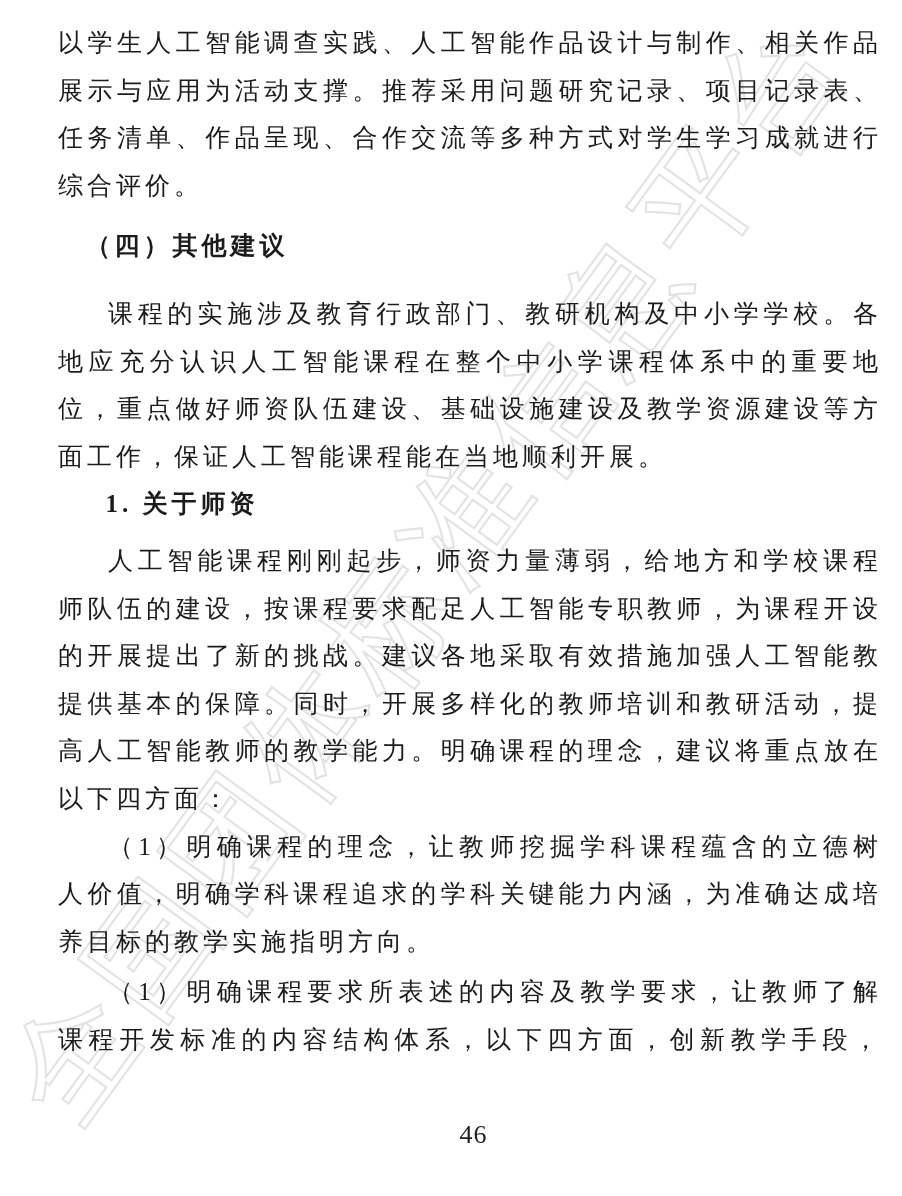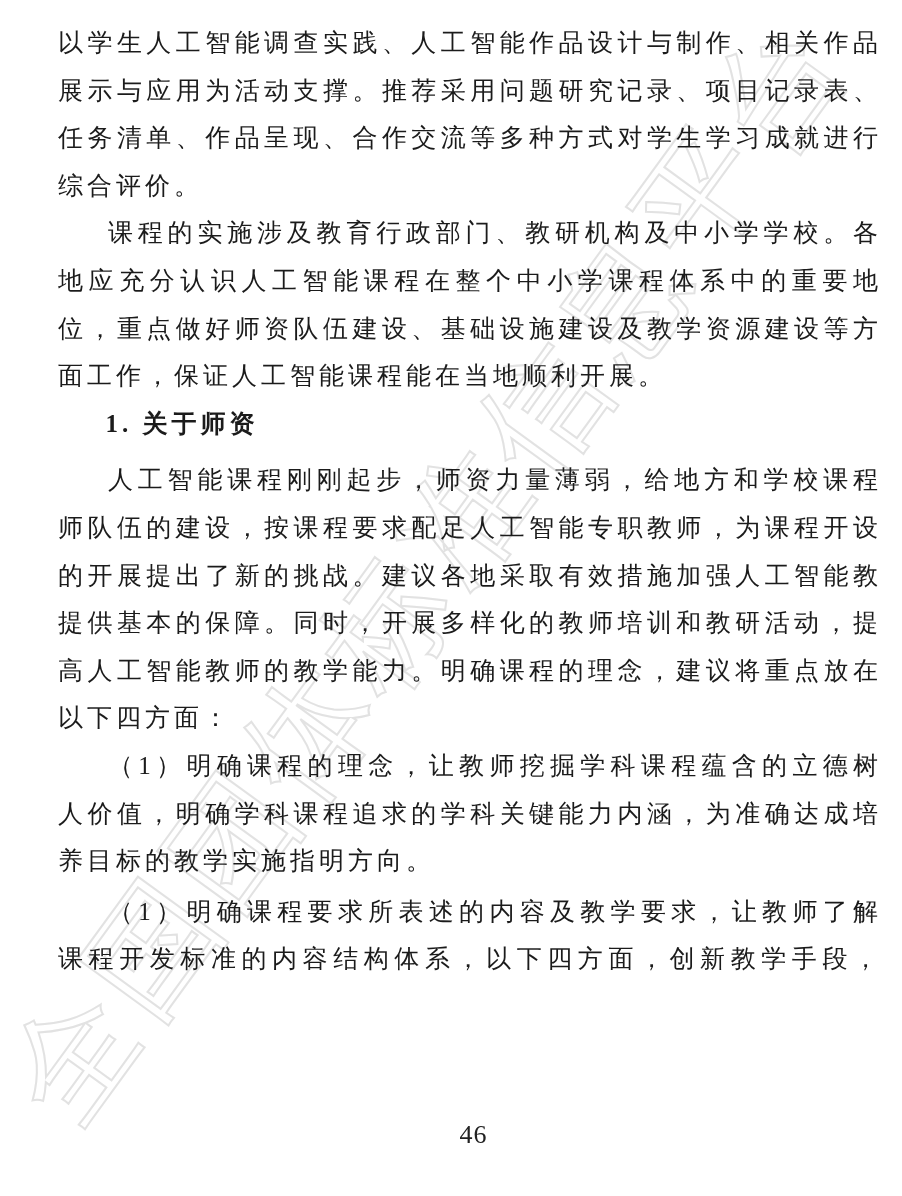--- a/index.html
+++ b/index.html
@@ -93,20 +93,21 @@
 
   <div class="watermark">全国团体标准信息平台</div>
 
   <main class="textblock">
 
     <div class="line j">以学生人工智能调查实践、人工智能作品设计与制作、相关作品</div>
     <div class="line j">展示与应用为活动支撑。推荐采用问题研究记录、项目记录表、</div>
     <div class="line j">任务清单、作品呈现、合作交流等多种方式对学生学习成就进行</div>
     <div class="line last">综合评价。</div>
 
+    <div class="line heading h-section">（四）其他建议</div>
 
     <div class="line j indent">课程的实施涉及教育行政部门、教研机构及中小学学校。各</div>
     <div class="line j">地应充分认识人工智能课程在整个中小学课程体系中的重要地</div>
     <div class="line j">位，重点做好师资队伍建设、基础设施建设及教学资源建设等方</div>
     <div class="line last">面工作，保证人工智能课程能在当地顺利开展。</div>
 
     <div class="line heading h-sub">1. 关于师资</div>
 
     <div class="line j indent">人工智能课程刚刚起步，师资力量薄弱，给地方和学校课程</div>
     <div class="line j">师队伍的建设，按课程要求配足人工智能专职教师，为课程开设</div>

